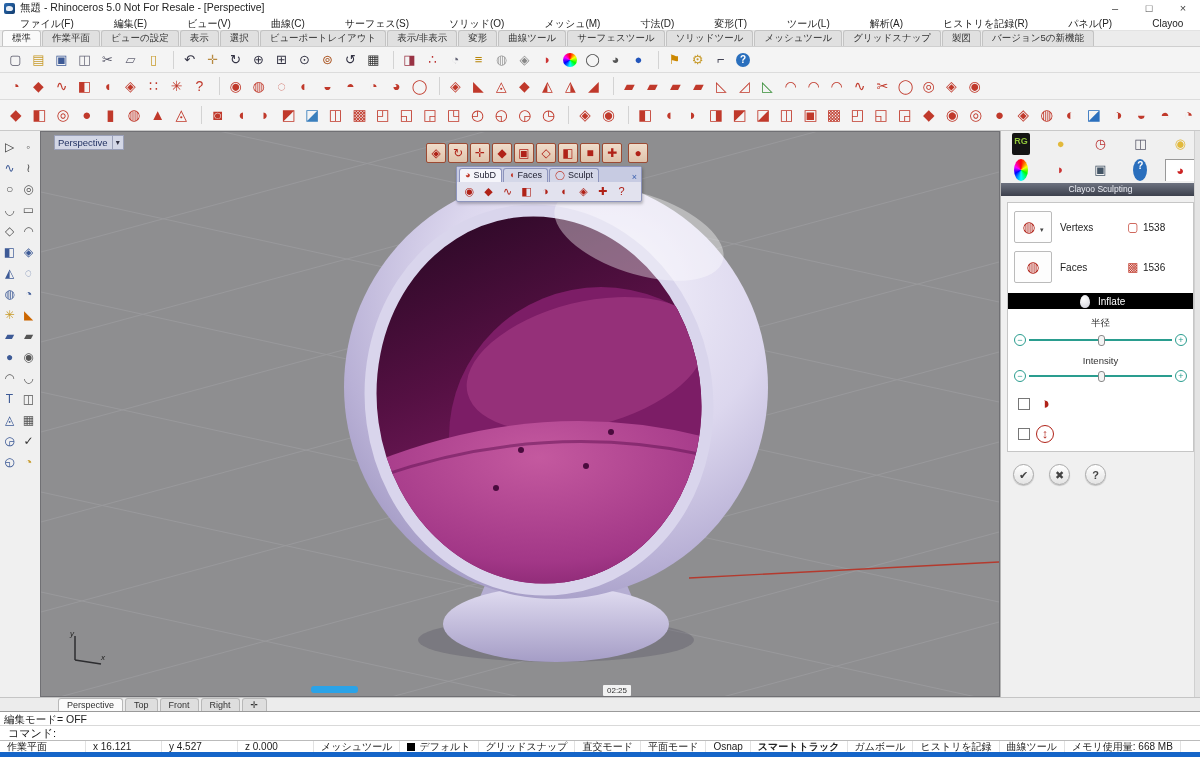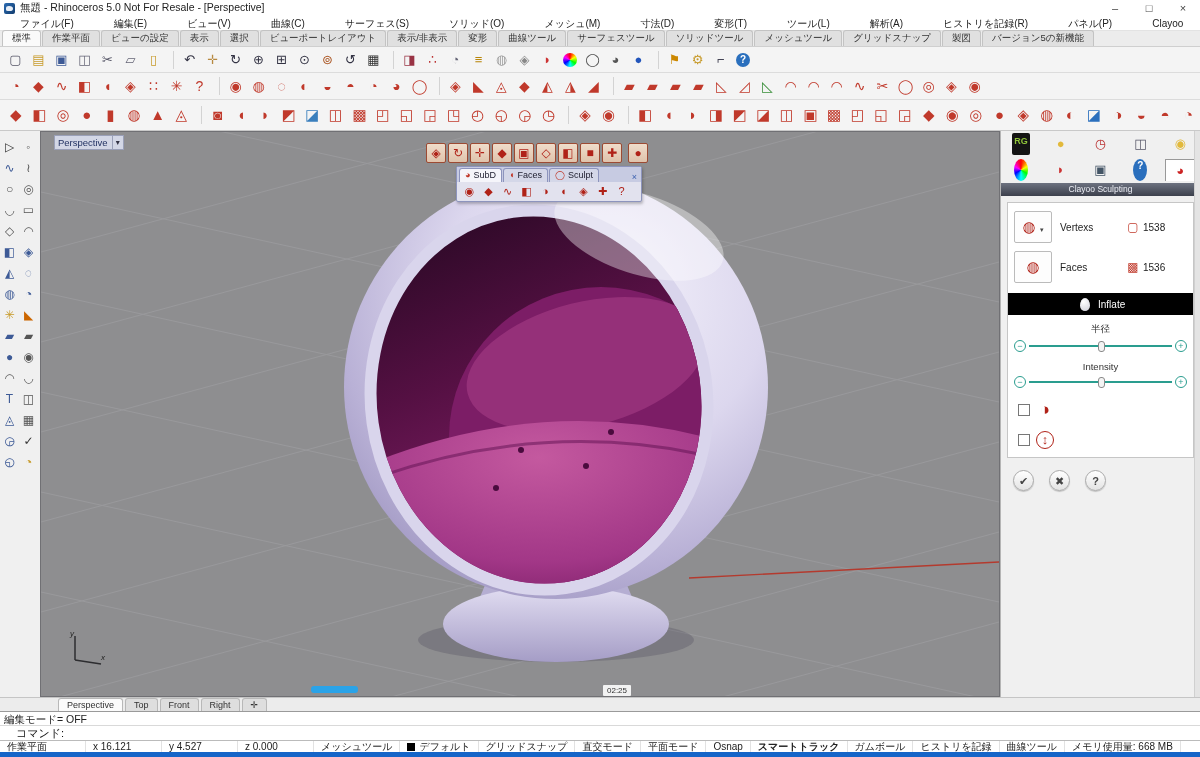--- a/index.html
+++ b/index.html
@@ -65,41 +65,41 @@
   .rpanel { position:absolute; left:1000px; top:0; width:200px; height:566px; background:#f0f0f0; border-left:1px solid #b5b5b5; }
   .ptabs { display:grid; grid-template-columns:repeat(5,1fr); height:52px; align-items:center; justify-items:center; background:#f0f0f0; font-size:13px; }
   .ptabs .icon { width:30px; height:22px; text-align:center; line-height:22px; }
   .ptabs .icon.active { background:#ffffff; border:1px solid #999; border-bottom:none; }
   .phdr { height:13px; background:linear-gradient(#6d7280,#3c404c); color:#eceef5; font-size:8.5px; text-align:center; line-height:13px; }
   .pbody { margin:6px 6px 0 6px; background:#ffffff; border:1px solid #c6c6c6; padding-bottom:8px; }
   .stat-grid { display:grid; grid-template-columns:46px 1fr 20px 44px; align-items:center; padding:8px 6px 4px 6px; row-gap:8px; font-size:10px; color:#222; }
   .tool-btn { width:38px; height:32px; background:#fdfdfd; border:1px solid #bbb; border-radius:2px; color:#b02218; font-size:15px; text-align:center; line-height:30px; }
   .tool-btn .dd { font-size:7px; color:#444; }
   .stat-ic { color:#c0392b; font-size:12px; text-align:center; }
-  .inflate { height:22px; background:#000; color:#fff; display:flex; align-items:center; font-size:10px; margin-top:6px; }
+  .inflate { height:16px; background:#000; color:#fff; display:flex; align-items:center; font-size:10px; margin-top:6px; }
   .inflate-ic { width:10px; height:13px; background:radial-gradient(circle at 35% 30%,#fff,#cfcfd8); border-radius:50% 50% 50% 50%/60% 60% 40% 40%; margin:0 8px 0 72px; }
   .slider-label { text-align:center; font-size:9.5px; color:#333; margin-top:8px; }
   .slider { display:flex; align-items:center; margin:3px 6px 0 6px; height:14px; }
   .sl-end { width:12px; height:12px; border:1px solid #2a9d8f; color:#2a9d8f; border-radius:50%; font-size:9px; line-height:10px; text-align:center; flex:none; }
   .sl-track { flex:1; height:0; border-top:2px solid #2a9d8f; position:relative; margin:0 3px; }
   .sl-thumb { position:absolute; left:48%; top:-6px; width:7px; height:11px; background:#f4f4f4; border:1px solid #8a8a8a; border-radius:3px; }
   .chk-row { display:flex; align-items:center; gap:6px; margin:12px 0 0 10px; }
   .chk { width:12px; height:12px; background:#fff; border:1px solid #777; }
   .chk-ic { color:#b02218; font-size:13px; width:18px; height:18px; border:1.5px solid #b02218; border-radius:50%; text-align:center; line-height:16px; }
   .chk-ic.nob { border:none; font-size:17px; line-height:18px; }
   .pactions { display:flex; gap:15px; margin:12px 0 0 12px; }
   .pact { width:21px; height:21px; border-radius:50%; background:linear-gradient(#ffffff,#e3e3e3); border:1px solid #aaa; color:#444; font-size:11px; font-weight:bold; text-align:center; line-height:20px; box-shadow:0 1px 1px rgba(0,0,0,.2); }
   .pscroll { position:absolute; right:0; top:0; width:6px; height:566px; background:#e4e4e4; border-left:1px solid #d0d0d0; }
 
   
   .vptabs { top:697px; left:0; width:1200px; height:14px; background:#ececec; border-top:1px solid #c5c5c5; display:flex; align-items:flex-end; padding-left:58px; font-size:9px; color:#333; }
   .vptabs .icon { padding:0 8px; border:1px solid #b8b8b8; border-bottom:none; border-radius:3px 3px 0 0; background:#dedede; margin-right:2px; line-height:12px; }
   .vptabs .icon.active { background:#fbfbfb; }
   .cmdhist { top:711px; left:0; width:1200px; height:14px; background:#fff; border-top:1px solid #9a9a9a; font-size:10.5px; color:#222; padding-left:4px; line-height:14px; }
-  .cmdline { top:725px; left:0; width:1200px; height:15px; background:#fff; border-top:1px solid #d9d9d9; font-size:11px; color:#111; padding-left:16px; line-height:15px; }
+  .cmdline { top:725px; left:0; width:1200px; height:15px; background:#fff; border-top:1px solid #d9d9d9; font-size:11px; color:#111; padding-left:8px; line-height:15px; }
   .statusbar { top:740px; left:0; width:1200px; height:12px; background:#fff; border-top:1px solid #bbb; display:flex; font-size:10px; color:#222; line-height:11px; overflow:hidden; }
   .statusbar .icon { padding:0 7px; border-right:1px solid #e2e2e2; white-space:nowrap; overflow:hidden; }
   .statusbar .icon.coord { min-width:76px; }
   .statusbar .icon.cplane { min-width:86px; }
   .statusbar .icon.strong { font-weight:bold; }
   .statusbar .icon.layer::before { content:""; display:inline-block; width:8px; height:8px; background:#000; margin-right:4px; vertical-align:-1px; }
   .bluestrip { top:752px; left:0; width:1200px; height:5px; background:#1565c8; }
 
   .axis-ind { position:absolute; left:26px; bottom:28px; }
 </style>

